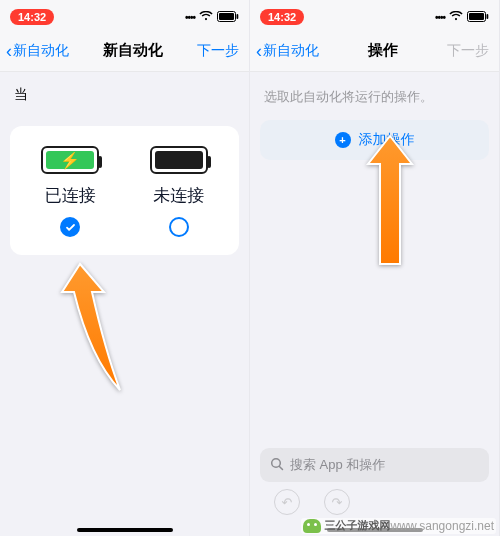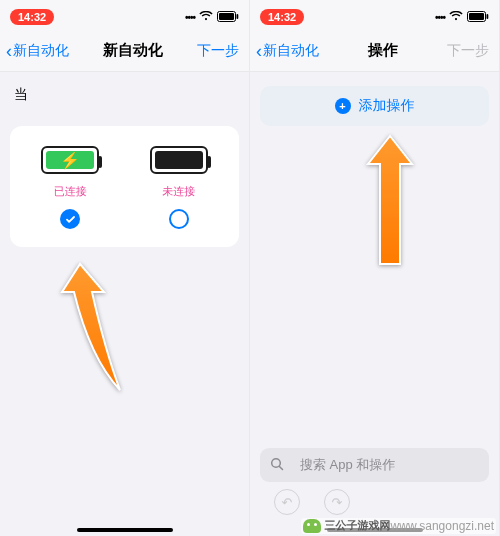--- a/index.html
+++ b/index.html
@@ -112,21 +112,21 @@
   .batt-big .inner {
     position: absolute; inset: 3px; border-radius: 3px;
   }
   .batt-green { border: 2.5px solid #1c1c1c; }
   .batt-green::after { background: #1c1c1c; }
   .batt-green .inner { background: #34c759; display:flex; align-items:center; justify-content:center; }
   .bolt { font-size: 16px; color: #000; font-weight: bold; }
   .batt-black { border: 2.5px solid #1c1c1c; }
   .batt-black::after { background: #1c1c1c; }
   .batt-black .inner { background: #1c1c1c; }
-  .choice-label { font-size: 11px; color: #ec4899; font-family: Liberation Mono, monospace; }
+  .choice-label { font-size: 17px; color: #0f172a; font-family: Liberation Mono, monospace; }
   .radio {
     width: 20px; height: 20px; border-radius: 50%;
     display: flex; align-items: center; justify-content: center;
   }
   .radio.selected { background: #007aff; color: #fff; }
   .radio.selected svg { display: block; }
   .radio.unselected { border: 2px solid #007aff; }
   
   .body-right { padding: 14px 10px; flex: 1; display: flex; flex-direction: column; }
   .hint { font-size: 13px; color: #9a9a9e; margin: 2px 4px 14px 4px; }
@@ -140,21 +140,21 @@
   }
   .plus-circle {
     width: 16px; height: 16px; border-radius: 50%;
     background: #007aff; color: #fff;
     display: flex; align-items: center; justify-content: center;
     font-size: 11px; font-weight: bold;
   }
   .search-wrap { margin-top: auto; }
   .search {
     background: #e6e6ea; border-radius: 9px; height: 34px;
-    display: flex; align-items: center; gap: 16px; padding: 0 10px;
+    display: flex; align-items: center; gap: 6px; padding: 0 10px;
     color: #8c8c91; font-size: 13px;
   }
   .toolbar {
     height: 40px; display: flex; align-items: center; gap: 24px;
     padding: 0 14px;
   }
   .tool-icon {
     width: 26px; height: 26px; border-radius: 50%;
     border: 1.5px solid #d3d3d7; color: #cccccf;
     display: flex; align-items: center; justify-content: center;
@@ -288,20 +288,21 @@
     <div class="navbar">
       <div class="nav-back">
         <span class="chev">‹</span>
         <span>新自动化</span>
       </div>
       <div class="nav-title">操作</div>
       <div class="nav-next disabled">下一步</div>
     </div>
 
     <div class="body-right">
+      <div class="hint">选取此自动化将运行的操作。</div>
 
       <div class="add-action">
         <span class="plus-circle">+</span>
         <span>添加操作</span>
       </div>
 
       <div class="search-wrap">
         <div class="search">
           <span>
             <svg width="14" height="14" viewBox="0 0 14 14">

